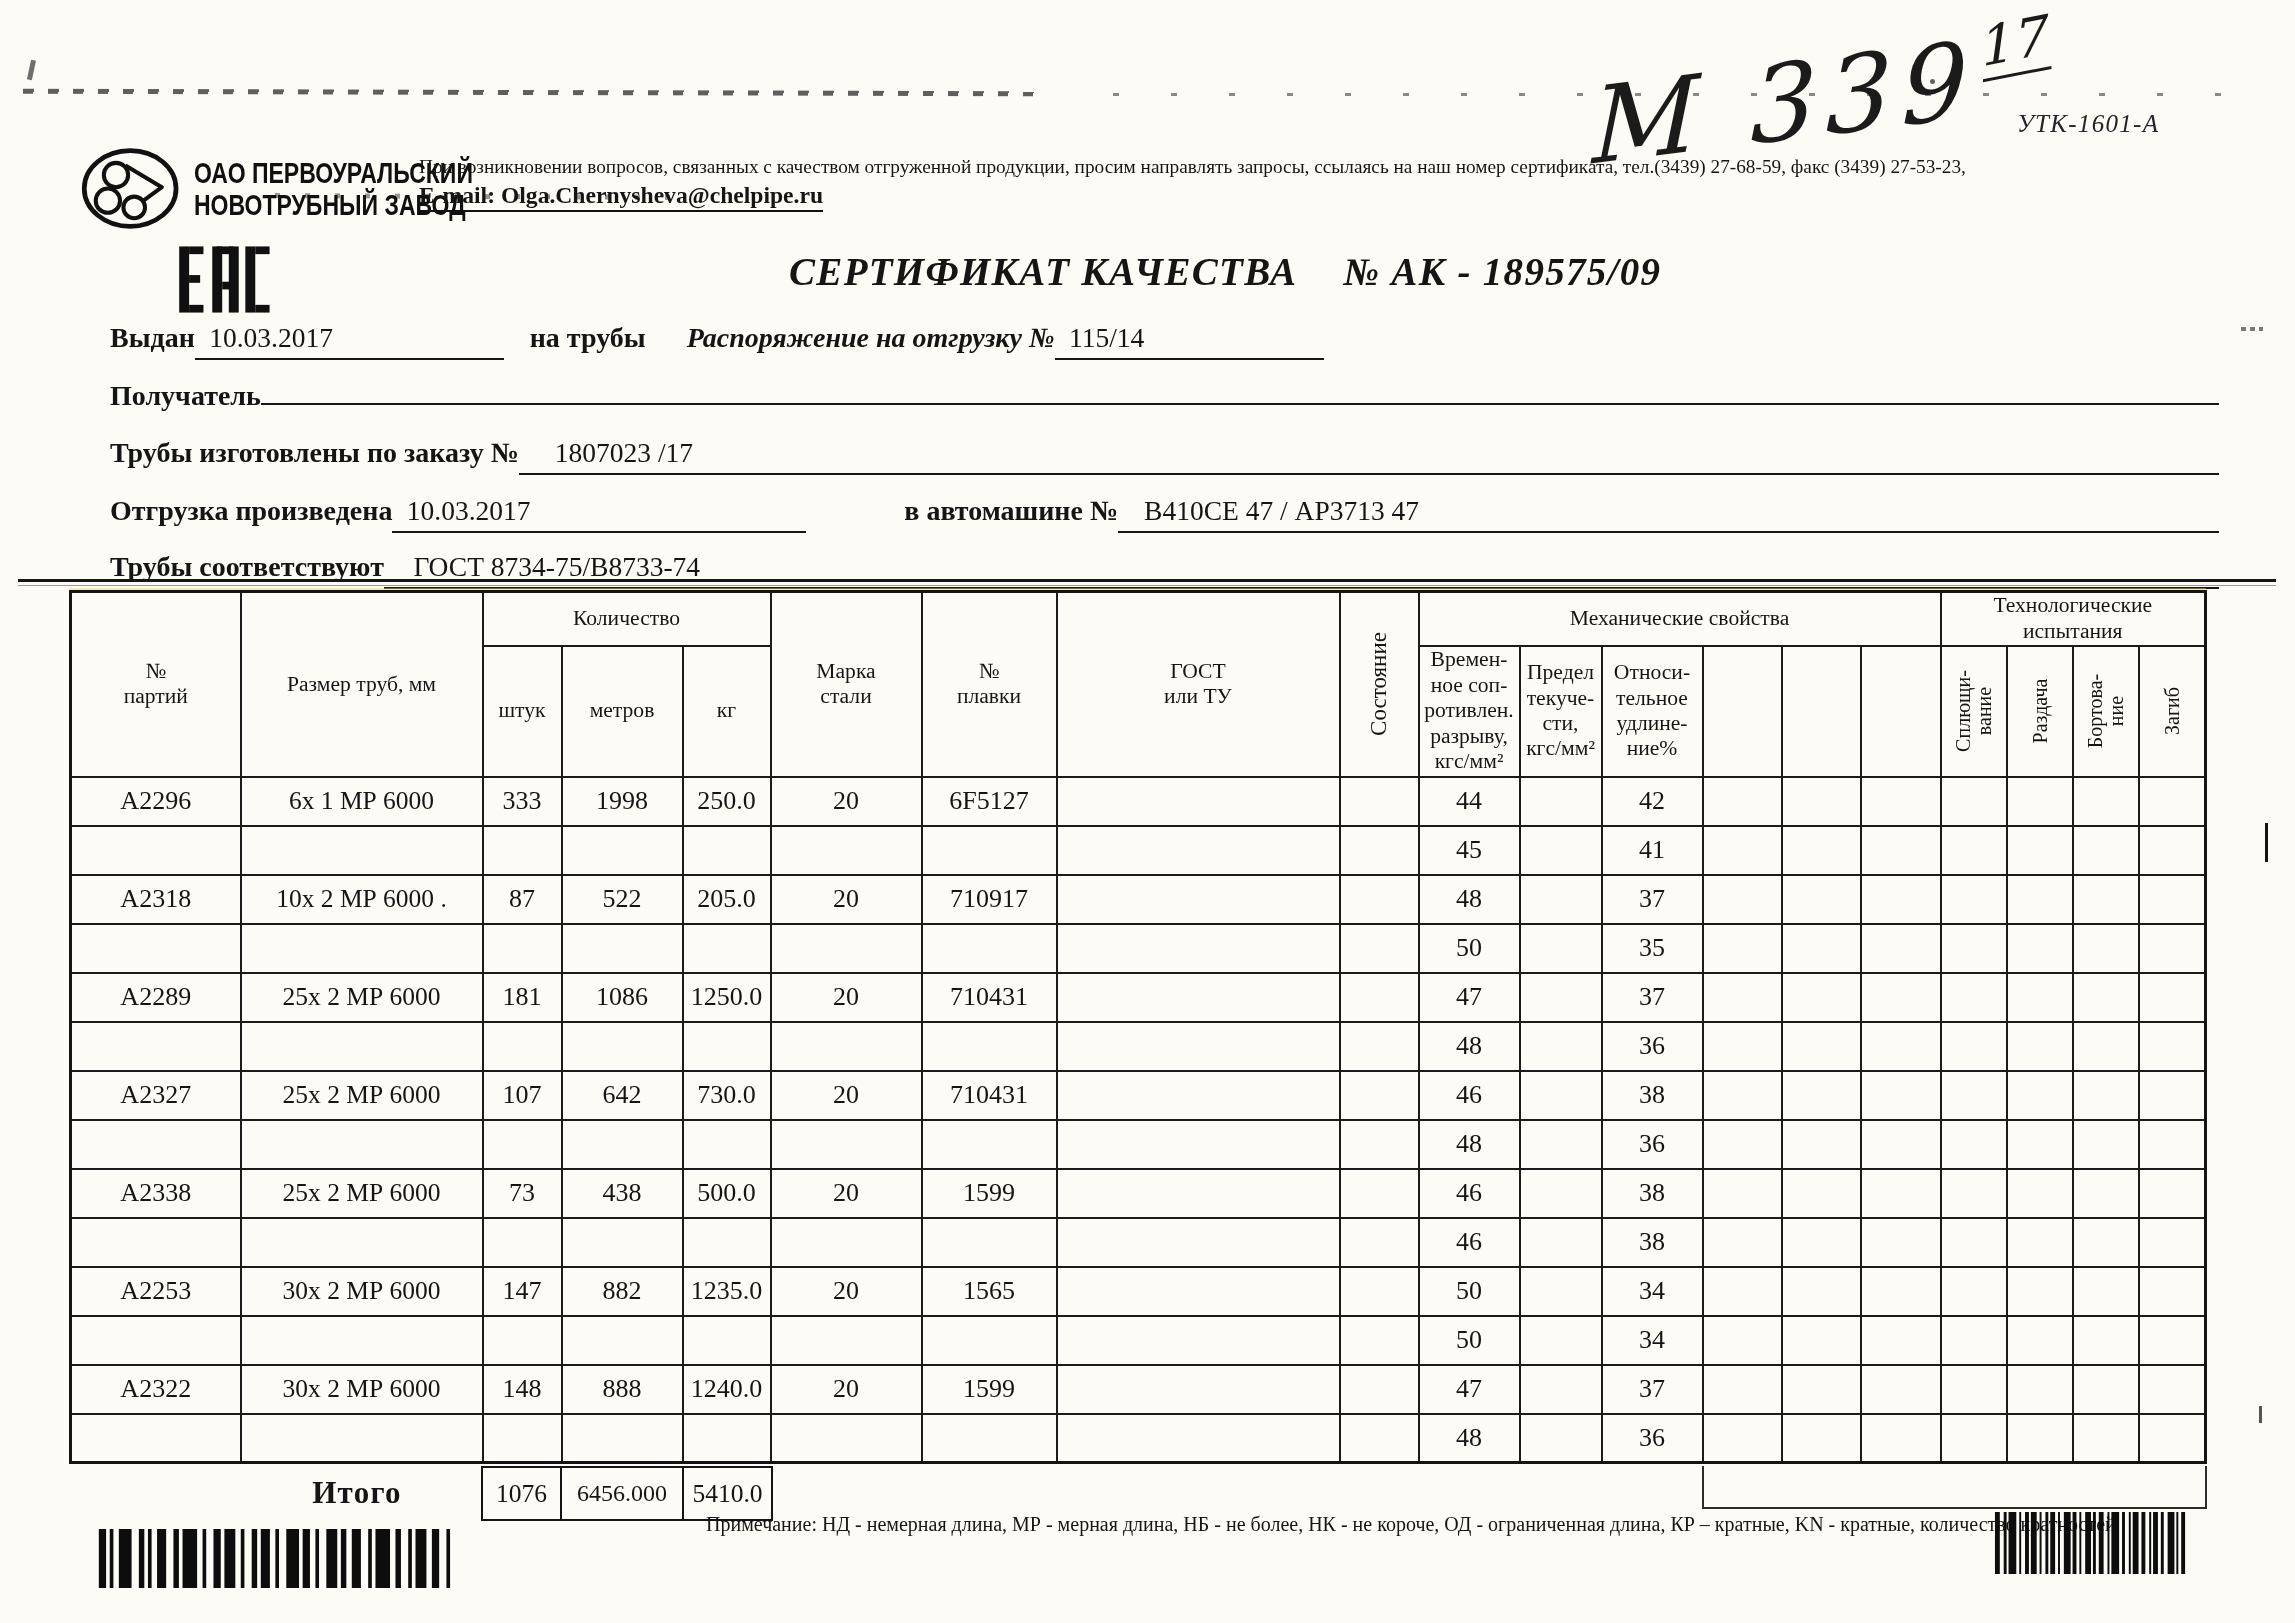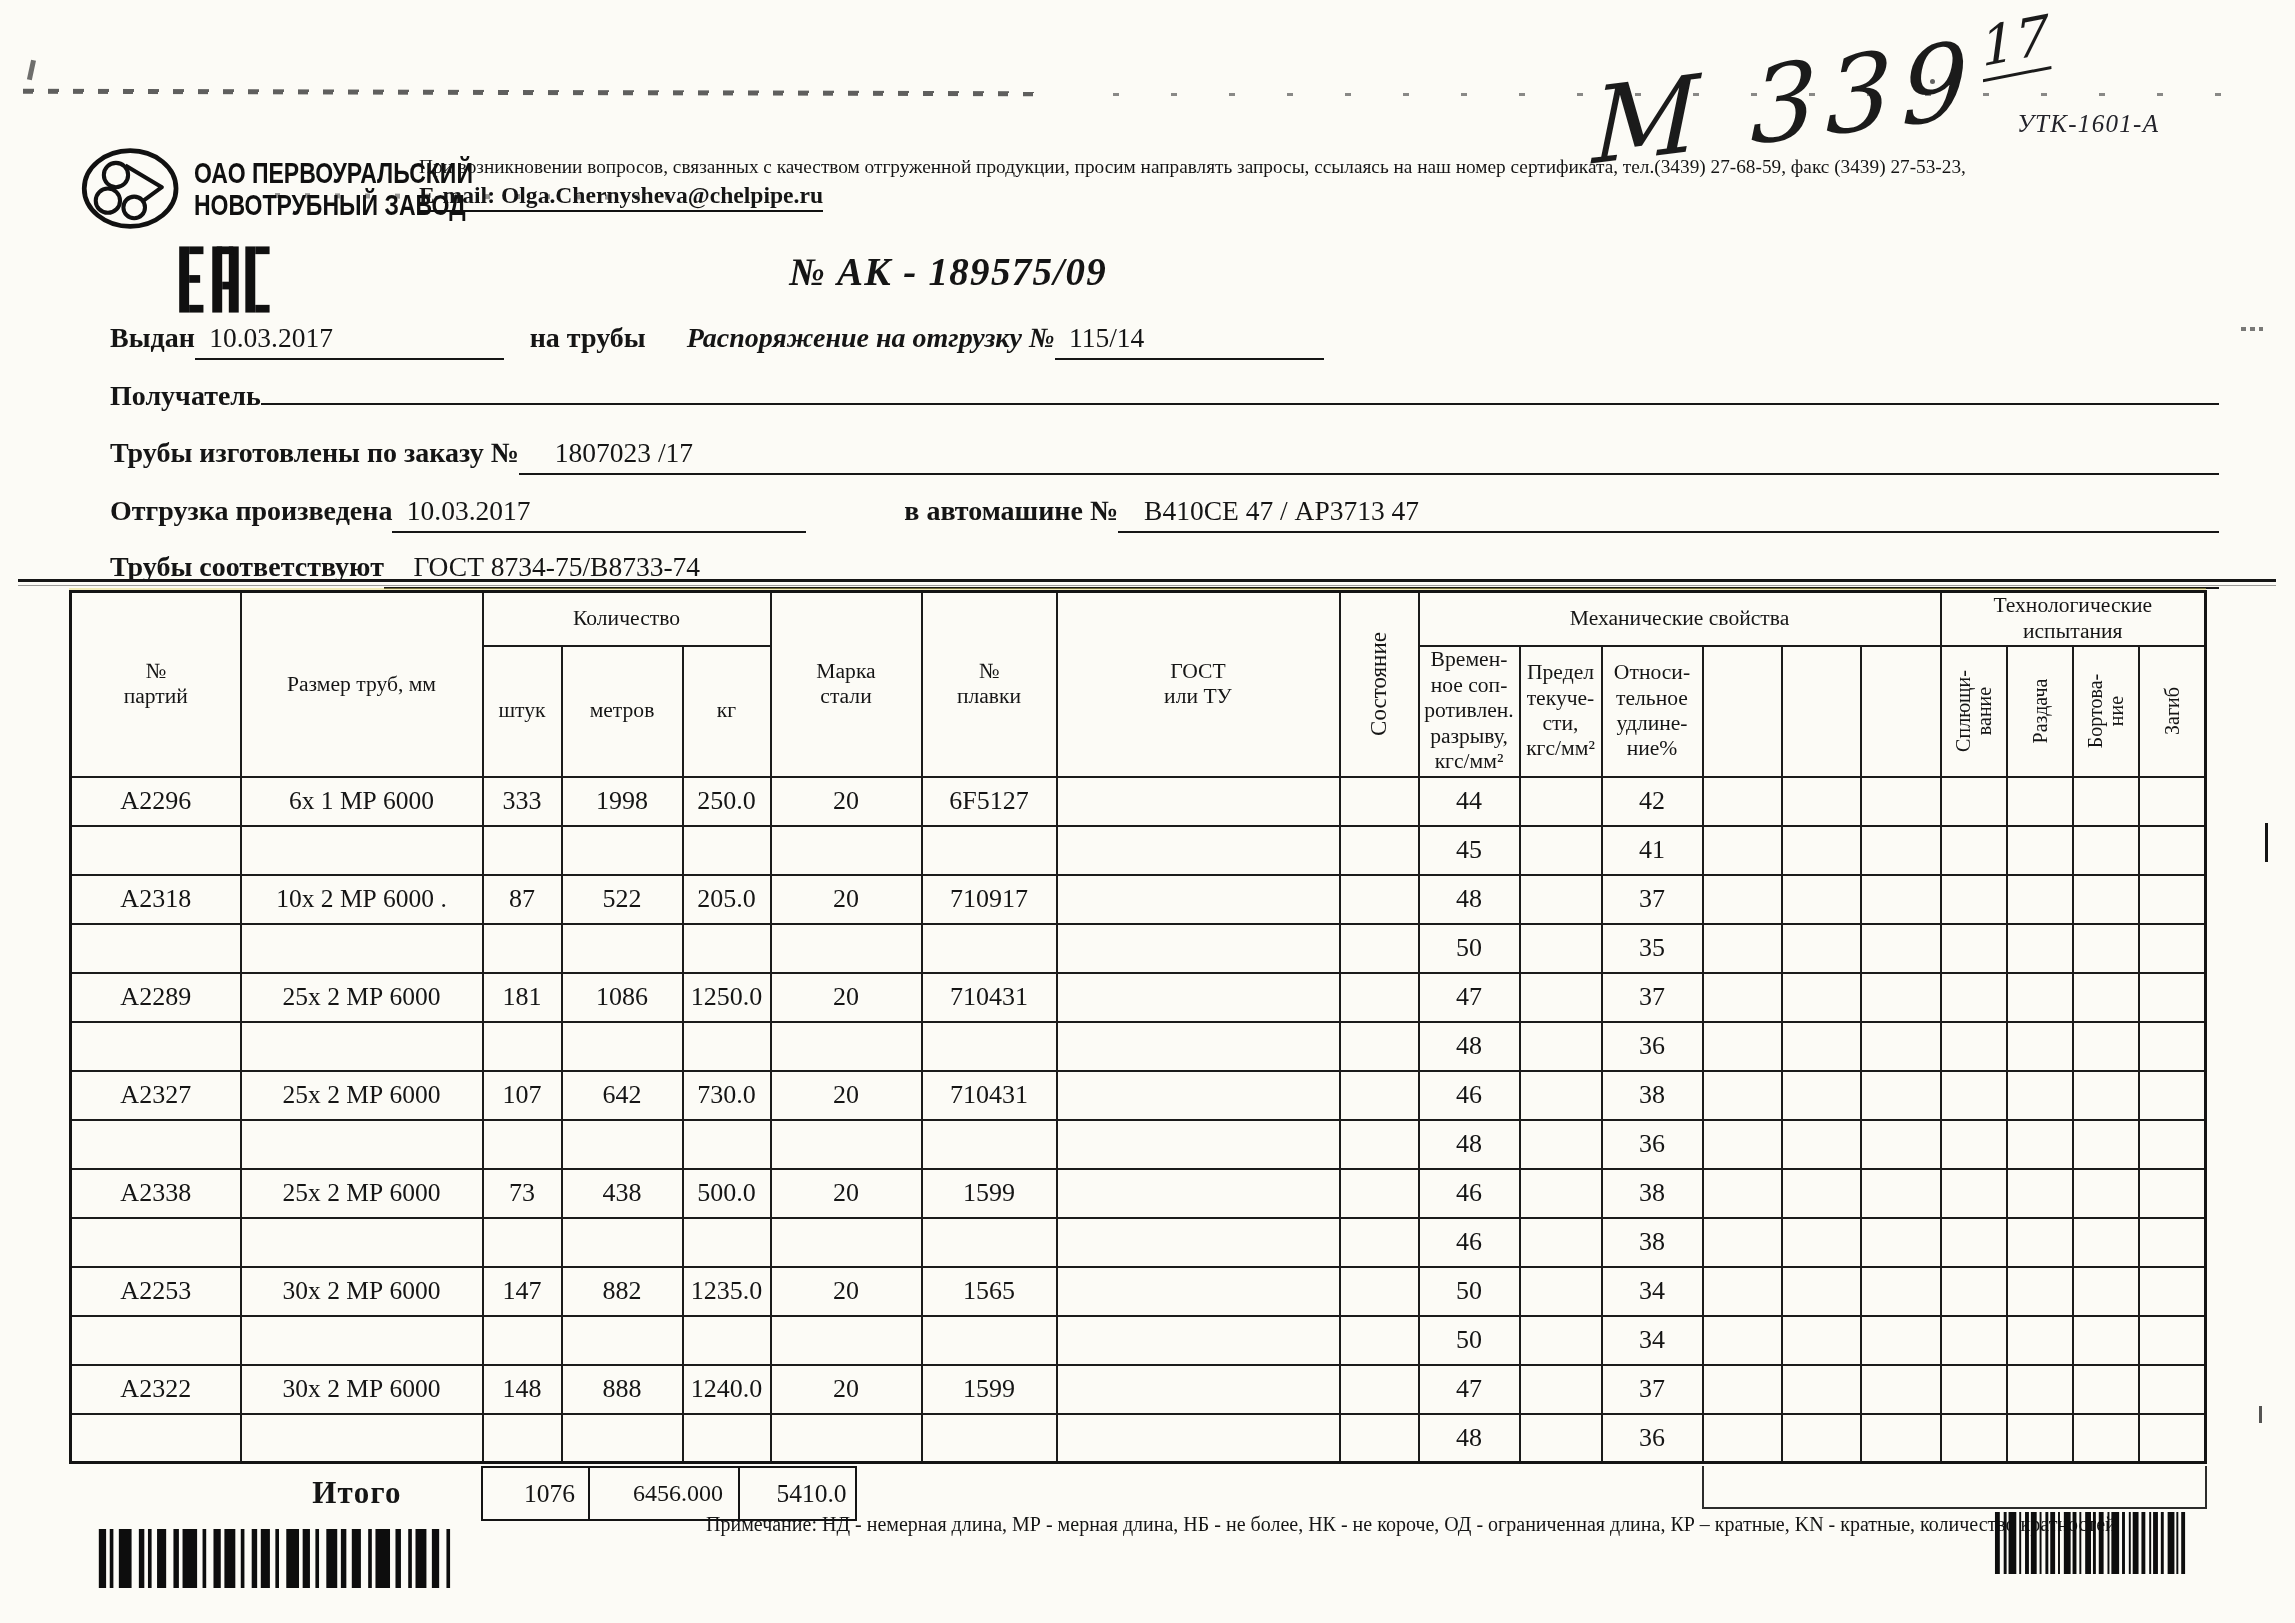--- a/index.html
+++ b/index.html
@@ -72,21 +72,21 @@
         white-space:pre-line;text-align:center;line-height:1.05;}
   .vert.state{width:196px;font-size:23px;}
   .vert.tech{width:128px;font-size:20px;}
   td.sizecol{font-size:25.5px;}
 
   
   .totals{position:absolute;left:69px;top:1466px;height:52px;}
   .totals-label{position:absolute;left:157px;top:9.2px;width:262px;text-align:center;
                 font-weight:bold;font-size:31px;letter-spacing:1.3px;}
   .totals-box{position:absolute;left:412px;top:0;display:flex;border:2.6px solid #141414;height:51px;}
-  .tcell{border-right:2px solid #141414;display:flex;align-items:center;justify-content:center;font-size:25.5px;margin-left:28px;}
+  .tcell{border-right:2px solid #141414;display:flex;align-items:center;justify-content:center;font-size:25.5px;}
   .tcell:last-child{border-right:none;}
   .tc1{width:77px;} .tc2{width:120px;font-size:24px;} .tc3{width:87px;}
   .totals-empty{position:absolute;left:1633px;top:0;width:501px;height:41px;border:2px solid #2c2c2c;border-top:none;}
 
   .footnote{position:absolute;left:706px;top:1513px;width:1525px;font-size:20px;white-space:nowrap;}
 
   .bc-left{position:absolute;left:97px;top:1529px;}
   .bc-right{position:absolute;left:1994px;top:1512px;}
 </style>
 </head>
@@ -135,20 +135,21 @@
         <rect x="47" y="0" width="9" height="60"></rect>
       <rect x="36" y="0" width="15" height="7"></rect>
         <rect x="41" y="32" width="7" height="7"></rect>
       <rect x="62" y="0" width="9" height="60"></rect>
         <rect x="71" y="0" width="13" height="7"></rect>
       <rect x="71" y="53" width="13" height="7"></rect>
     </svg>
   </div>
 
   <div class="title">
+    <span>СЕРТИФИКАТ КАЧЕСТВА</span>
     <span>№  АК -  189575/09</span>
   </div>
 
   <div class="form">
     <div class="frow r1">
       <span class="flabel">Выдан</span>
       <span class="fval" style="width:288px;">10.03.2017</span>
       <span class="flabel" style="margin-left:26px;">на трубы</span>
       <span class="flabel" style="margin-left:41px;font-style:italic;">Распоряжение на отгрузку №</span>
       <span class="fval" style="width:249px;">115/14</span>

